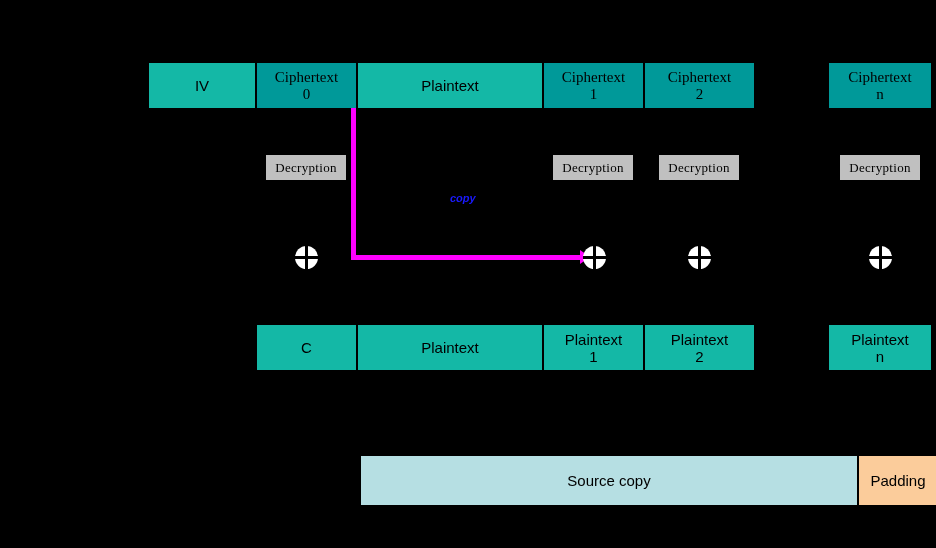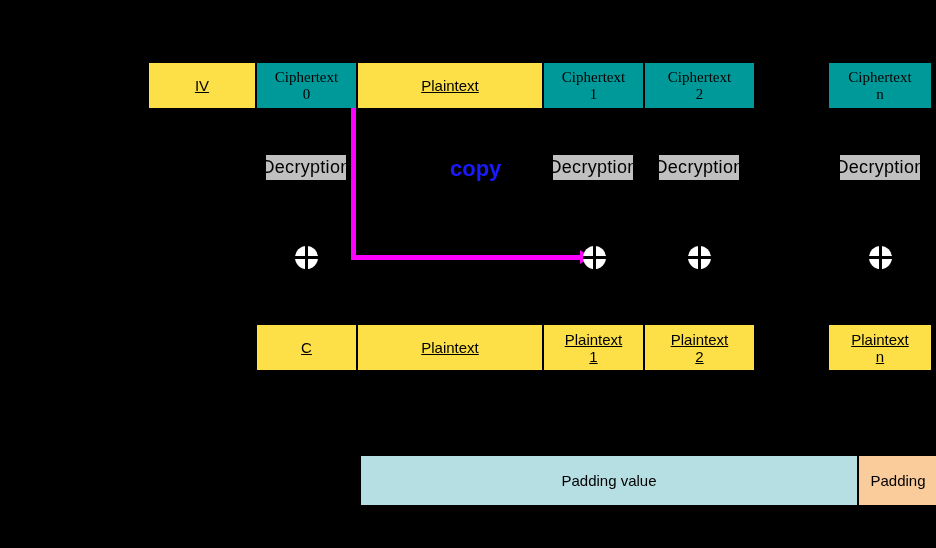--- a/index.html
+++ b/index.html
@@ -23,44 +23,46 @@
     align-items: center;
     justify-content: center;
     text-align: center;
     color: #000000;
     font-family: "Liberation Sans", sans-serif;
     font-size: 15px;
     line-height: 17px;
     white-space: pre-line;
   }
   .cipher  { background: #009999; font-family: Liberation Serif, serif; }
-  .plain   { background: #fde047; text-decoration: underline; }
+  .plain   { background: #14b8a6; }
   .source  { background: #b6dfe3; }
   .padding { background: #fbcc9b; }
 
   .decbox {
     position: absolute;
     box-sizing: border-box;
     background: #c0c0c0;
     color: #000000;
     display: flex;
     align-items: center;
     justify-content: center;
-    font-family: Liberation Sans, sans-serif;
-    font-size: 18px;
+    font-family: Liberation Serif, serif;
+    font-size: 13px;
     letter-spacing: 0.3px;
   }
 
   .copylabel {
     position: absolute;
     color: #1a1aff;
     font-family: "Liberation Sans", sans-serif;
+    font-style: italic;
     font-weight: bold;
-    font-size: 22px;
+    font-size: 11px;
     white-space: nowrap;
+    margin-top: 36px;
   }
 
   .xor {
     position: absolute;
     width: 23px;
     height: 23px;
     border-radius: 50%;
     background: #ffffff;
   }
   .xor::before, .xor::after {
@@ -142,17 +144,17 @@
 
   <div class="block plain" style="left:543px; top:324px; width:101px; height:47px;">Plaintext
 1</div>
 
   <div class="block plain" style="left:644px; top:324px; width:111px; height:47px;">Plaintext
 2</div>
 
   <div class="block plain" style="left:828px; top:324px; width:104px; height:47px;">Plaintext
 n</div>
 
-  <div class="block source" style="left:360px; top:455px; width:498px; height:51px;">Padding value</div>
+  <div class="block source" style="left:360px; top:455px; width:498px; height:51px;">Source copy</div>
 
   <div class="block padding" style="left:858px; top:455px; width:80px; height:51px;">Padding</div>
 
 </div>
 
 </body></html>

